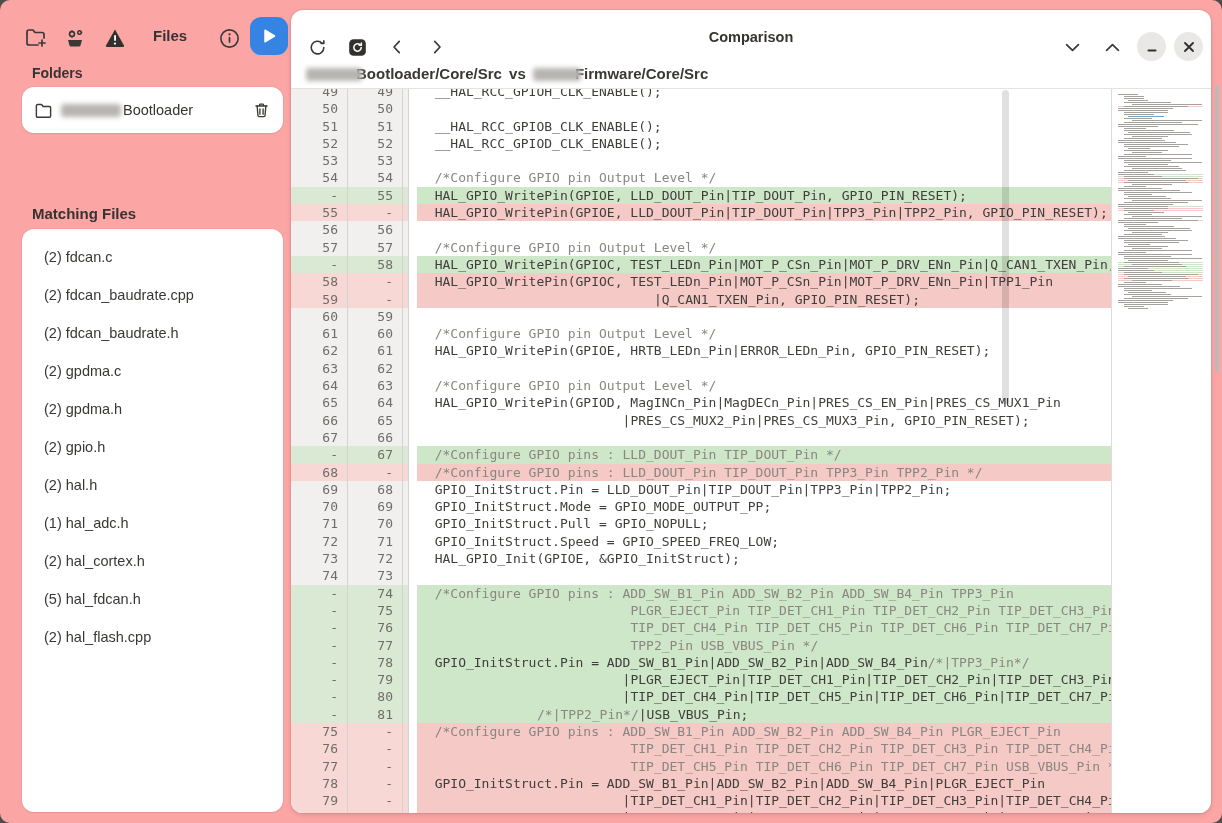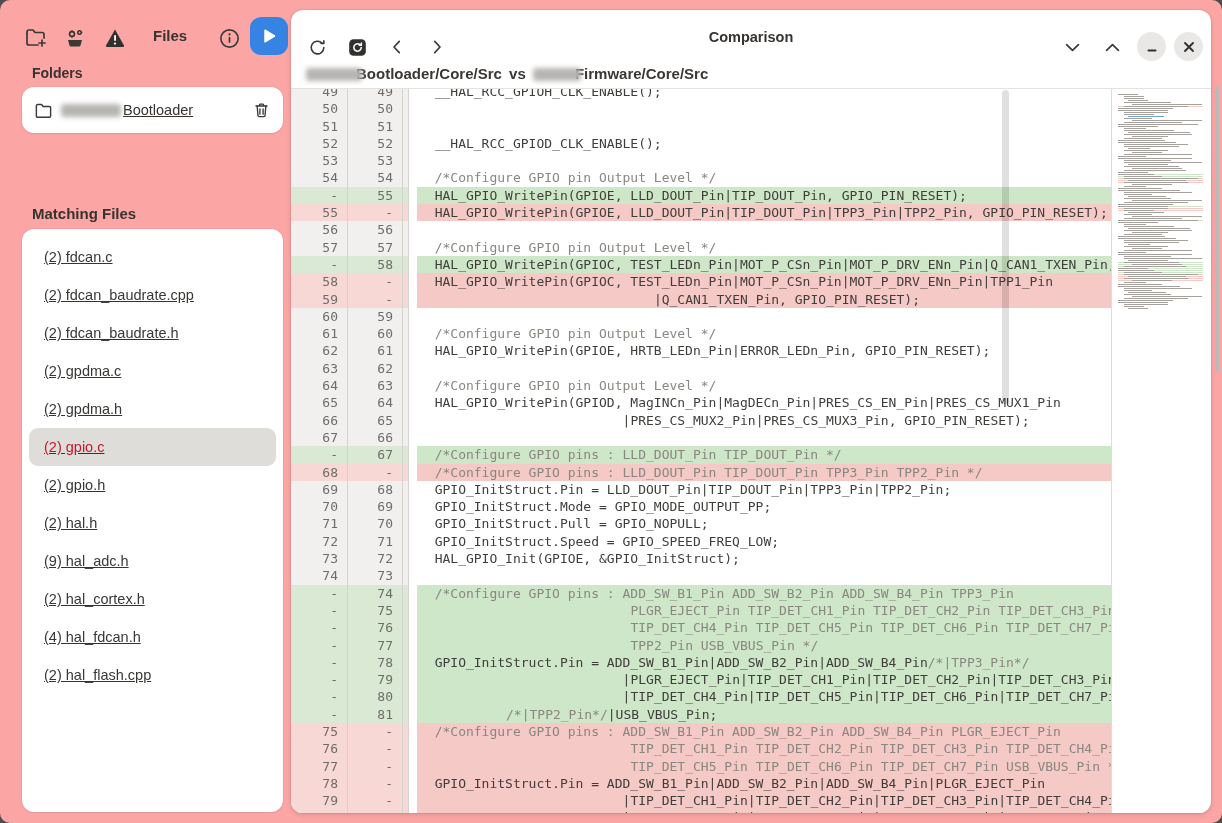--- a/index.html
+++ b/index.html
@@ -6,21 +6,21 @@
   .window{position:relative;width:1222px;height:823px;background:#fca5a5;border-radius:10px;
           overflow:hidden;font-family:"Liberation Sans",sans-serif;color:#363330;}
   
   .sidebar{position:absolute;left:0;top:0;width:291px;height:100%;}
   .tb-icon{position:absolute;width:26px;height:26px;display:flex;align-items:center;justify-content:center;cursor:pointer;}
   .files-label{position:absolute;left:153px;top:27px;font-weight:700;font-size:15px;color:#363330;}
   .play-btn{position:absolute;left:250px;top:17px;width:38px;height:38px;border-radius:11px;
             display:flex;align-items:center;justify-content:center;}
   .side-heading{position:absolute;left:32px;font-weight:700;font-size:14px;color:#363330;}
   .card{position:absolute;left:22px;width:261px;background:#ffffff;border-radius:12px;
-        box-shadow:0 1px 2px rgba(0,0,0,0.07),0 0 0 1px rgba(0,0,0,0.03);text-decoration:underline;}
+        box-shadow:0 1px 2px rgba(0,0,0,0.07),0 0 0 1px rgba(0,0,0,0.03);}
   .folder-row{height:46px;display:flex;align-items:center;padding:0 12px;gap:8px;}
   .folder-row + .folder-row{border-top:1px solid #eceae8;}
   .folder-name{font-size:14.5px;color:#363330;}
   .spacer{flex:1;}
   .blob{display:inline-block;height:13px;border-radius:3px;background:#b7b5b2;filter:blur(2.5px);vertical-align:-2px;}
   .file-list{padding:9px 0;overflow:hidden;height:565px;}
   .file-item{height:38px;display:flex;align-items:center;margin:0 7px;border-radius:9px;
              padding:0 0 0 15px;font-size:14.5px;color:#3a3734;cursor:pointer;}
   .file-item.sel{background:#dfddda;color:#c01c28;}
   
@@ -131,26 +131,25 @@
 
     <div class="side-heading" style="top:205px;font-size:15px;">Matching Files</div>
 
     <div class="card" style="top:229px;height:583px;">
       <div class="file-list" id="file-list">
           <div class="file-item">(2) fdcan.c</div>
           <div class="file-item">(2) fdcan_baudrate.cpp</div>
           <div class="file-item">(2) fdcan_baudrate.h</div>
           <div class="file-item">(2) gpdma.c</div>
           <div class="file-item">(2) gpdma.h</div>
-          <div class="file-item sel">(2) gpio.c</div>
           <div class="file-item">(2) gpio.h</div>
           <div class="file-item">(2) hal.h</div>
-          <div class="file-item">(9) hal_adc.h</div>
+          <div class="file-item">(1) hal_adc.h</div>
           <div class="file-item">(2) hal_cortex.h</div>
-          <div class="file-item">(4) hal_fdcan.h</div>
+          <div class="file-item">(5) hal_fdcan.h</div>
           <div class="file-item">(2) hal_flash.cpp</div>
         </div>
     </div>
   </div>
 
   <div class="pane">
 
     <div class="pane-header">
       <div class="pane-title">Comparison</div>
 
@@ -225,20 +224,21 @@
             <div class="gut g1">50</div>
             <div class="gut g2">50</div>
             <div class="gstrip"></div>
             <div class="ggap"></div>
           </div>
           <div class="drow ctx">
             <div class="gut g1">51</div>
             <div class="gut g2">51</div>
             <div class="gstrip"></div>
             <div class="ggap"></div>
+            <div class="codecell" style="padding-left: 17.66px;"><span>__HAL_RCC_GPIOB_CLK_ENABLE();</span></div>
           </div>
           <div class="drow ctx">
             <div class="gut g1">52</div>
             <div class="gut g2">52</div>
             <div class="gstrip"></div>
             <div class="ggap"></div>
             <div class="codecell" style="padding-left: 17.66px;"><span>__HAL_RCC_GPIOD_CLK_ENABLE();</span></div>
           </div>
           <div class="drow ctx">
             <div class="gut g1">53</div>
@@ -462,21 +462,21 @@
             <div class="gut g2">80</div>
             <div class="gstrip"></div>
             <div class="ggap"></div>
             <div class="codecell" style="padding-left: 205.58px;"><span>|TIP_DET_CH4_Pin|TIP_DET_CH5_Pin|TIP_DET_CH6_Pin|TIP_DET_CH7_Pin</span></div>
           </div>
           <div class="drow add">
             <div class="gut g1">-</div>
             <div class="gut g2">81</div>
             <div class="gstrip"></div>
             <div class="ggap"></div>
-            <div class="codecell" style="padding-left: 89px;"><span class="m">/*|TPP2_Pin*/</span><span>|USB_VBUS_Pin;</span></div>
+            <div class="codecell" style="padding-left: 120px;"><span class="m">/*|TPP2_Pin*/</span><span>|USB_VBUS_Pin;</span></div>
           </div>
           <div class="drow del">
             <div class="gut g1">75</div>
             <div class="gut g2">-</div>
             <div class="gstrip"></div>
             <div class="ggap"></div>
             <div class="codecell" style="padding-left: 17.66px;"><span class="m">/*Configure GPIO pins : ADD_SW_B1_Pin ADD_SW_B2_Pin ADD_SW_B4_Pin PLGR_EJECT_Pin</span></div>
           </div>
           <div class="drow del">
             <div class="gut g1">76</div>

